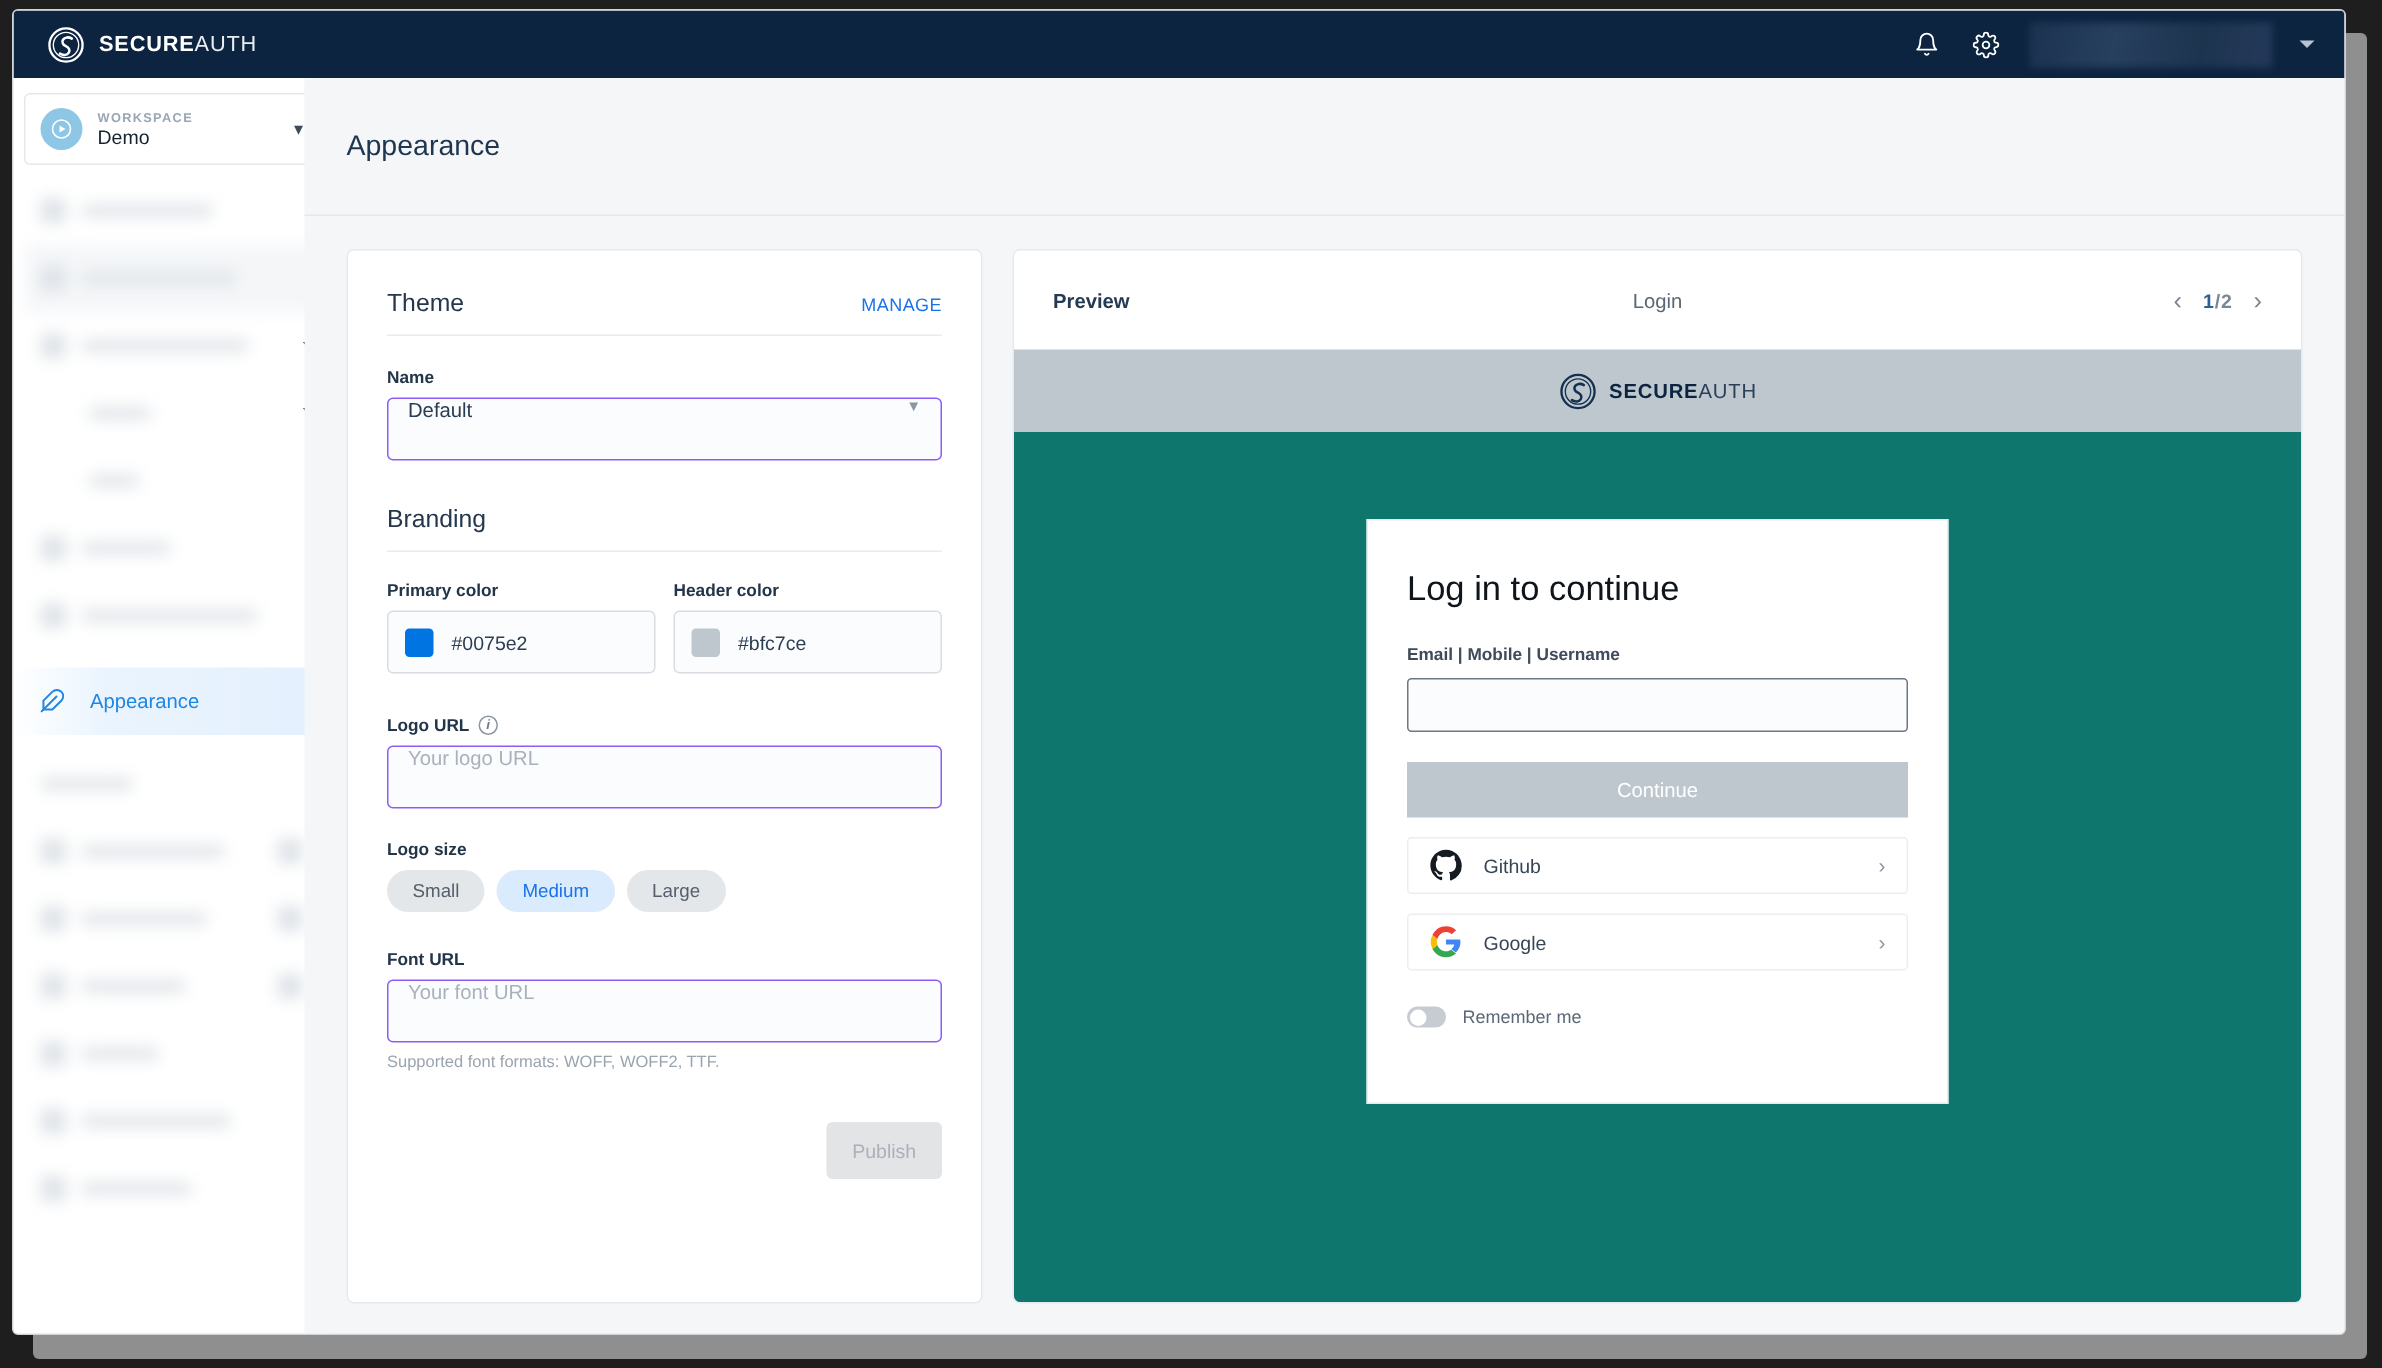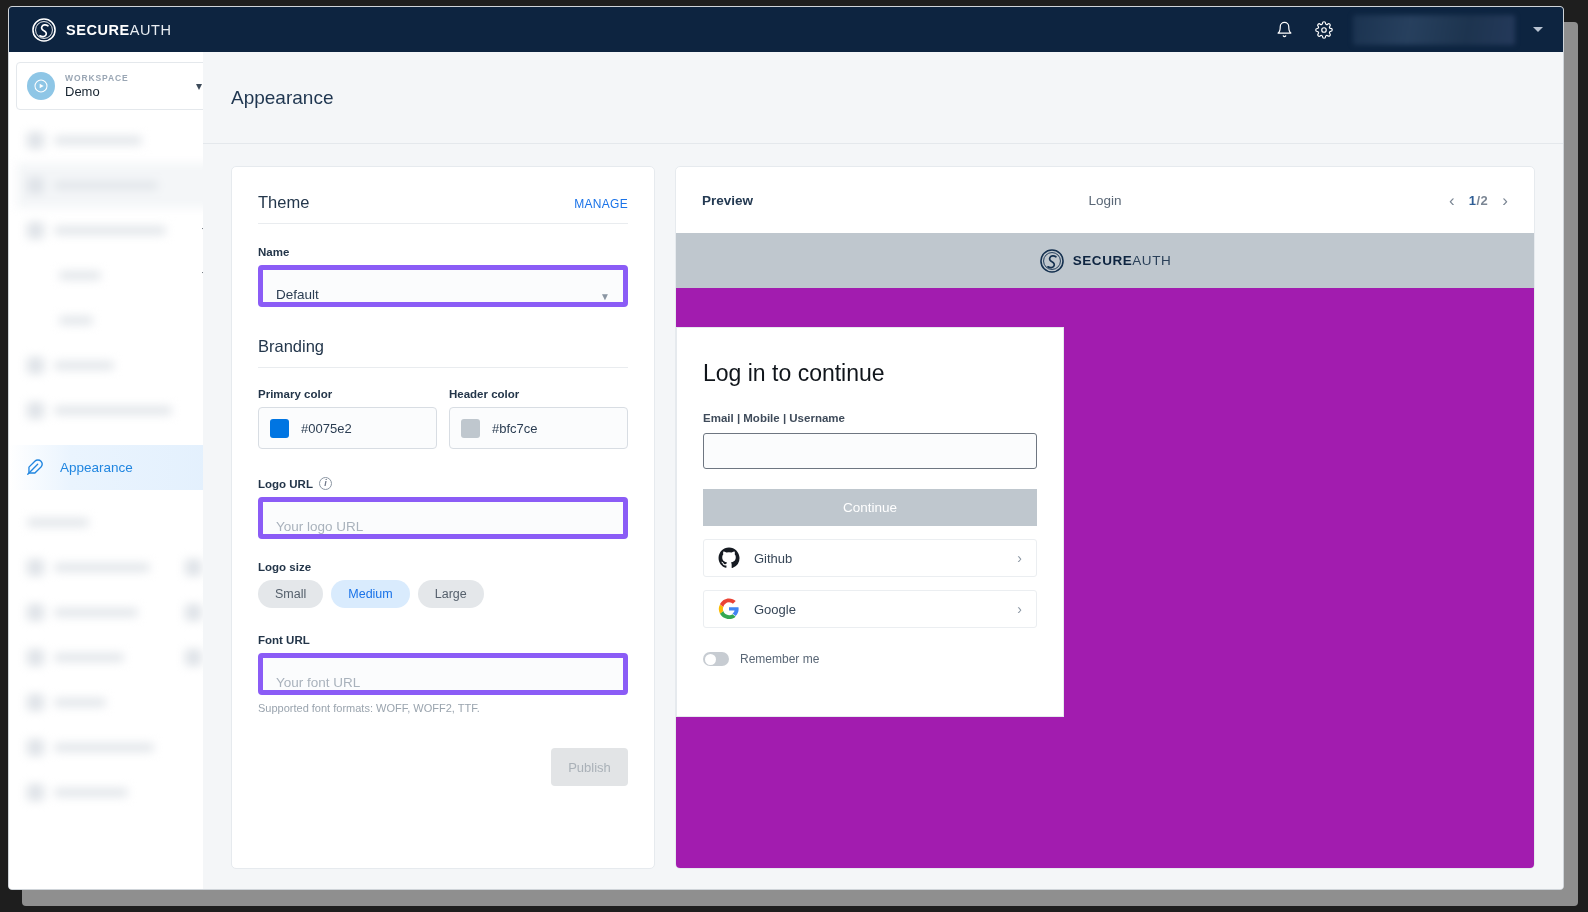--- a/index.html
+++ b/index.html
@@ -150,22 +150,22 @@
     font-weight: 500; cursor: pointer;
   }
   .field-label {
     font-size: 11.5px; color: #233549; font-weight: 700;
     margin-bottom: 7px; display: flex; align-items: center; gap: 6px;
   }
   .blk { margin-top: 22px; }
 
   .select-box, .text-input {
     width: 100%; height: 42px;
-    background: #fbfcfd; border: 5px solid #8b5cf6; border-radius: 4px;
-    display: flex; align-items: flex-end; padding: 0 13px;
+    background: #fbfcfd; border: 1px solid #8b5cf6; border-radius: 4px;
+    display: flex; align-items: flex-start; padding: 0 13px;
     font-size: 13.5px; color: #2b3d52; cursor: pointer;
   }
   .select-box .arrow { margin-left: auto; color: #8b96a3; font-size: 10px; }
   .text-input .ph { color: #a9b2bc; }
 
   .sec-title2 {
     font-size: 16.5px; color: #24374c;
     border-bottom: 1px solid #e9ecef; padding-bottom: 11px;
   }
 
@@ -226,22 +226,22 @@
   .pv-count .dim { color: #7b8694; }
 
   .pv-banner {
     height: 55px; background: #bfc7ce;
     display: flex; align-items: center; justify-content: center; gap: 8px;
   }
   .pv-banner .brand-text { color: #0d2440; font-size: 13.5px; }
   .pv-banner .brand-text .thin { color: #2a4059; }
 
   .pv-body {
-    background: #a21caf; height: 580px;
-    display: flex; padding-top: 39px;
+    background: #0f766e; height: 580px;
+    display: flex; justify-content: center; padding-top: 58px;
   }
   .login-card {
     width: 388px; height: 390px;
     background: #ffffff; border: 1px solid #e6eaee;
     padding: 32px 26px;
   }
   .login-title { font-size: 23px; color: #10151b; font-weight: 400; }
   .login-sub {
     font-size: 11.5px; color: #3f4b5a; font-weight: 700;
     margin-top: 25px;

